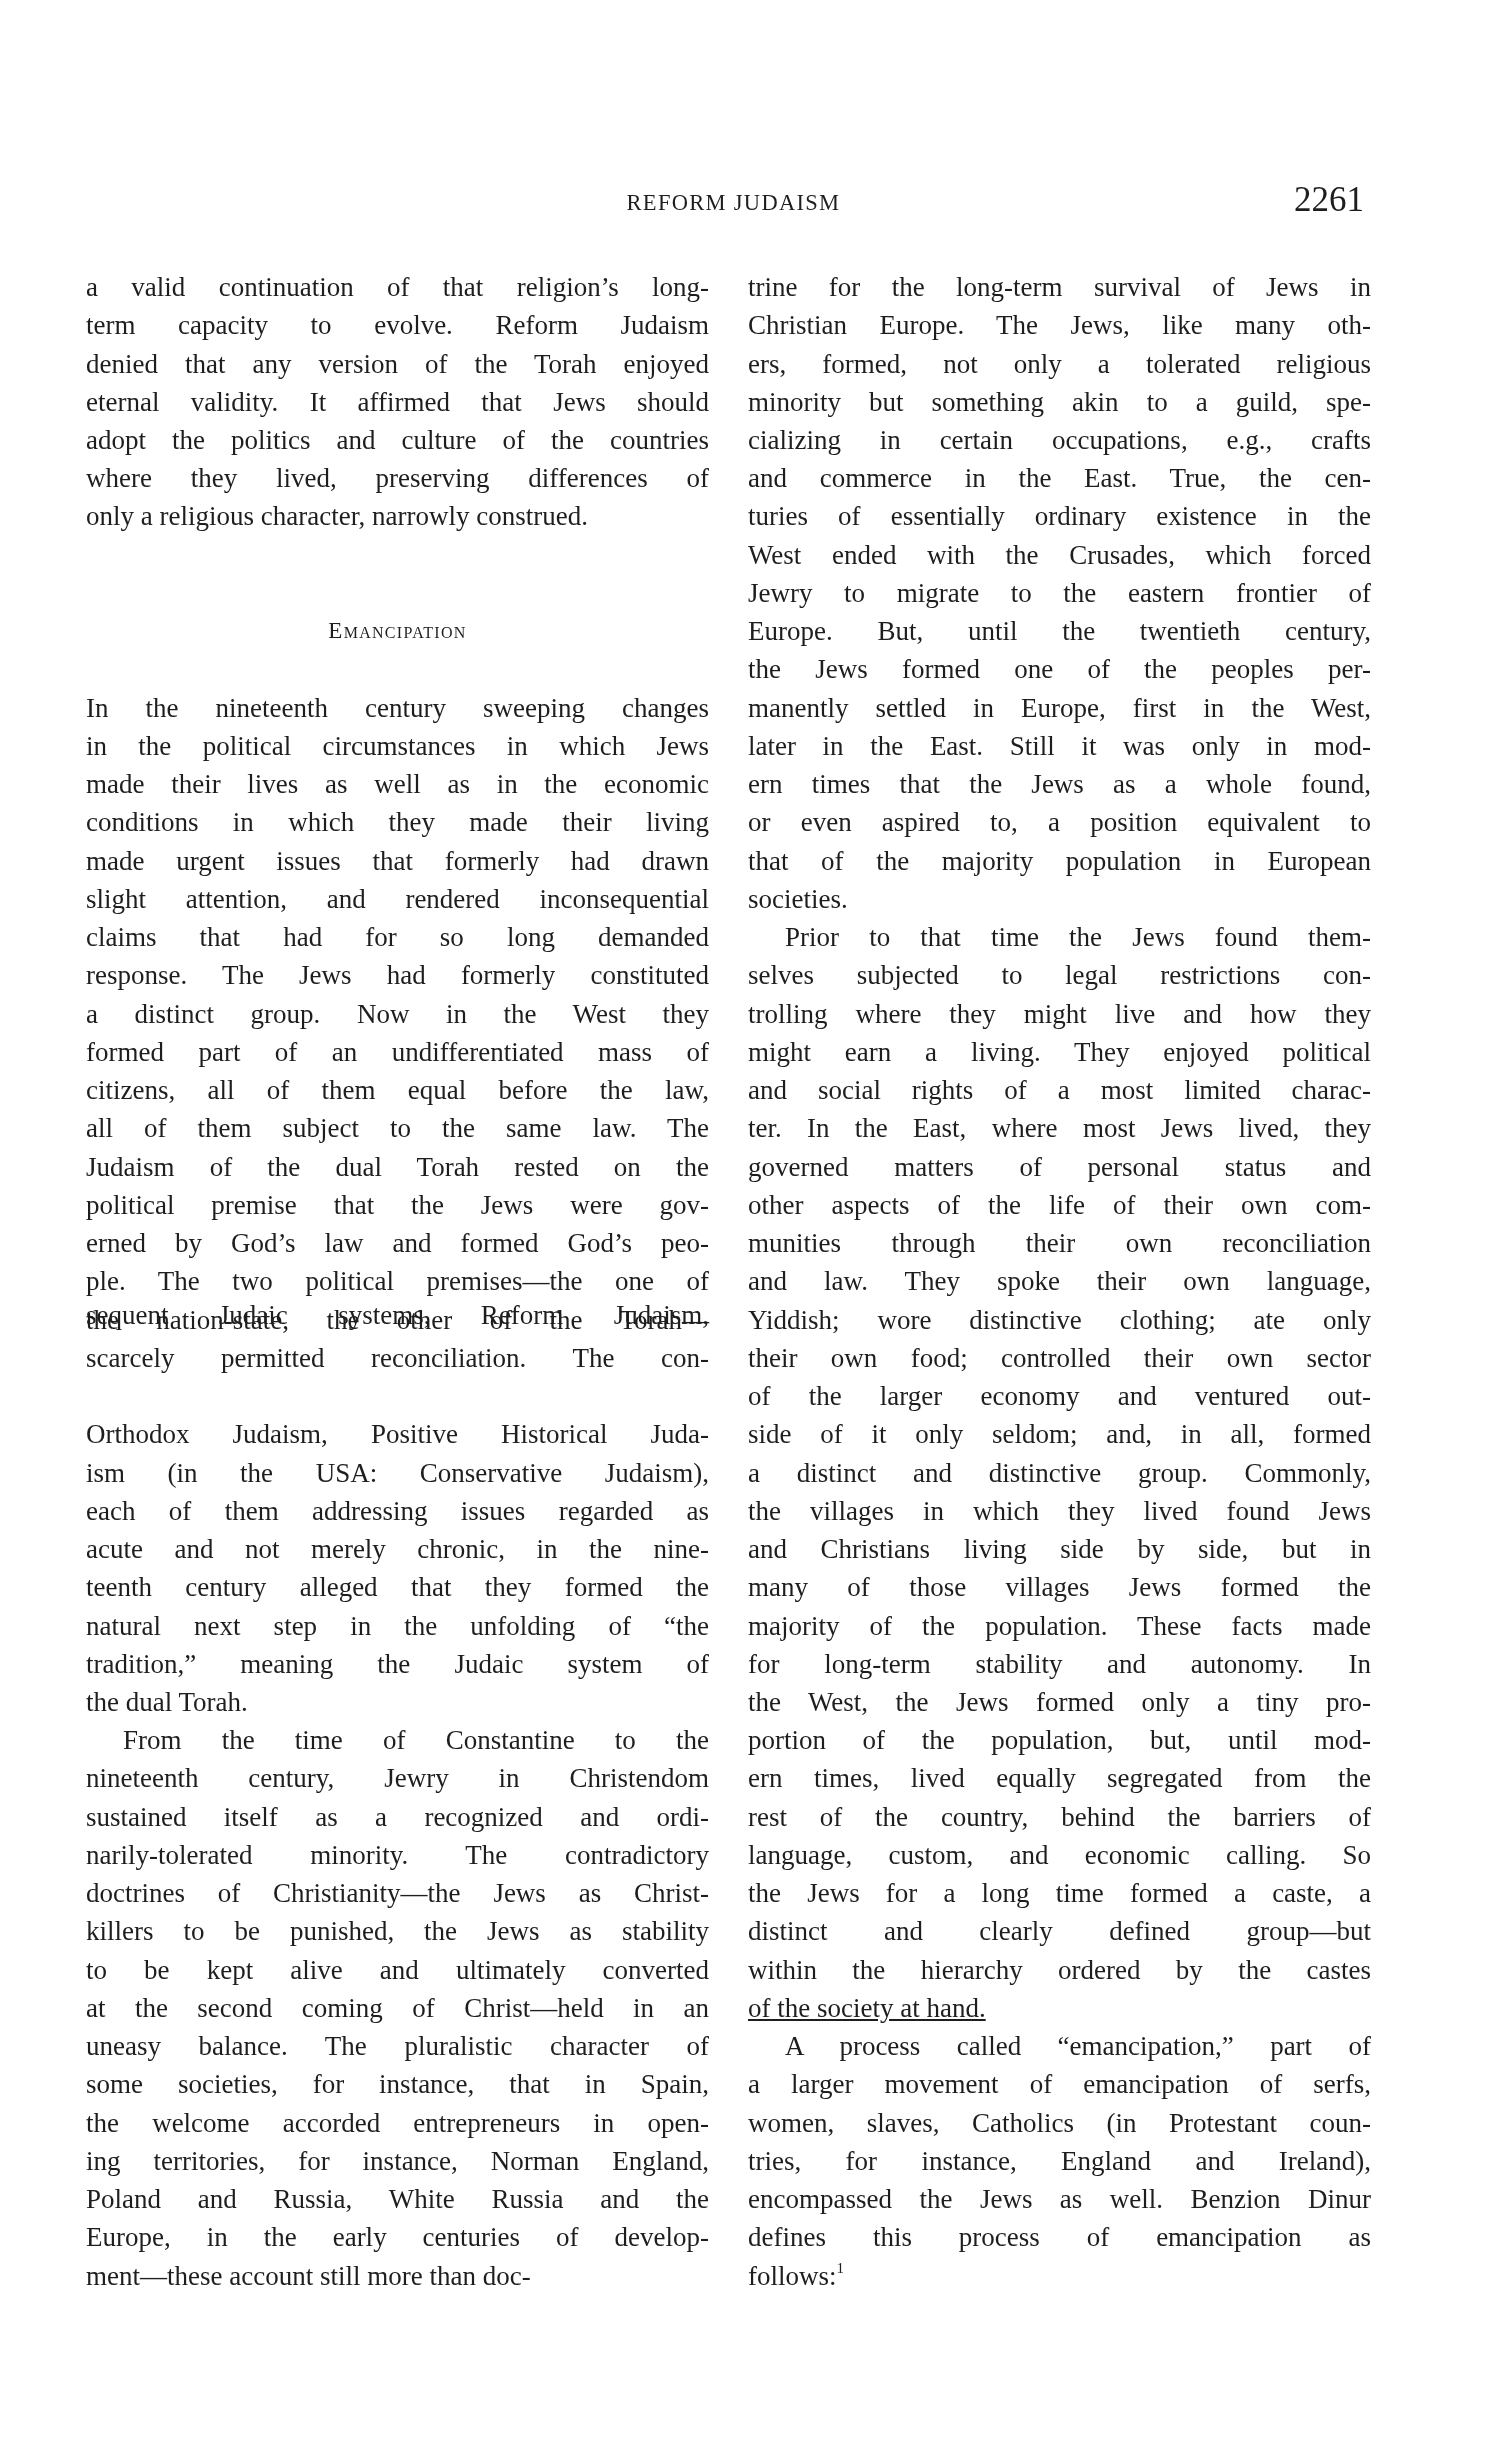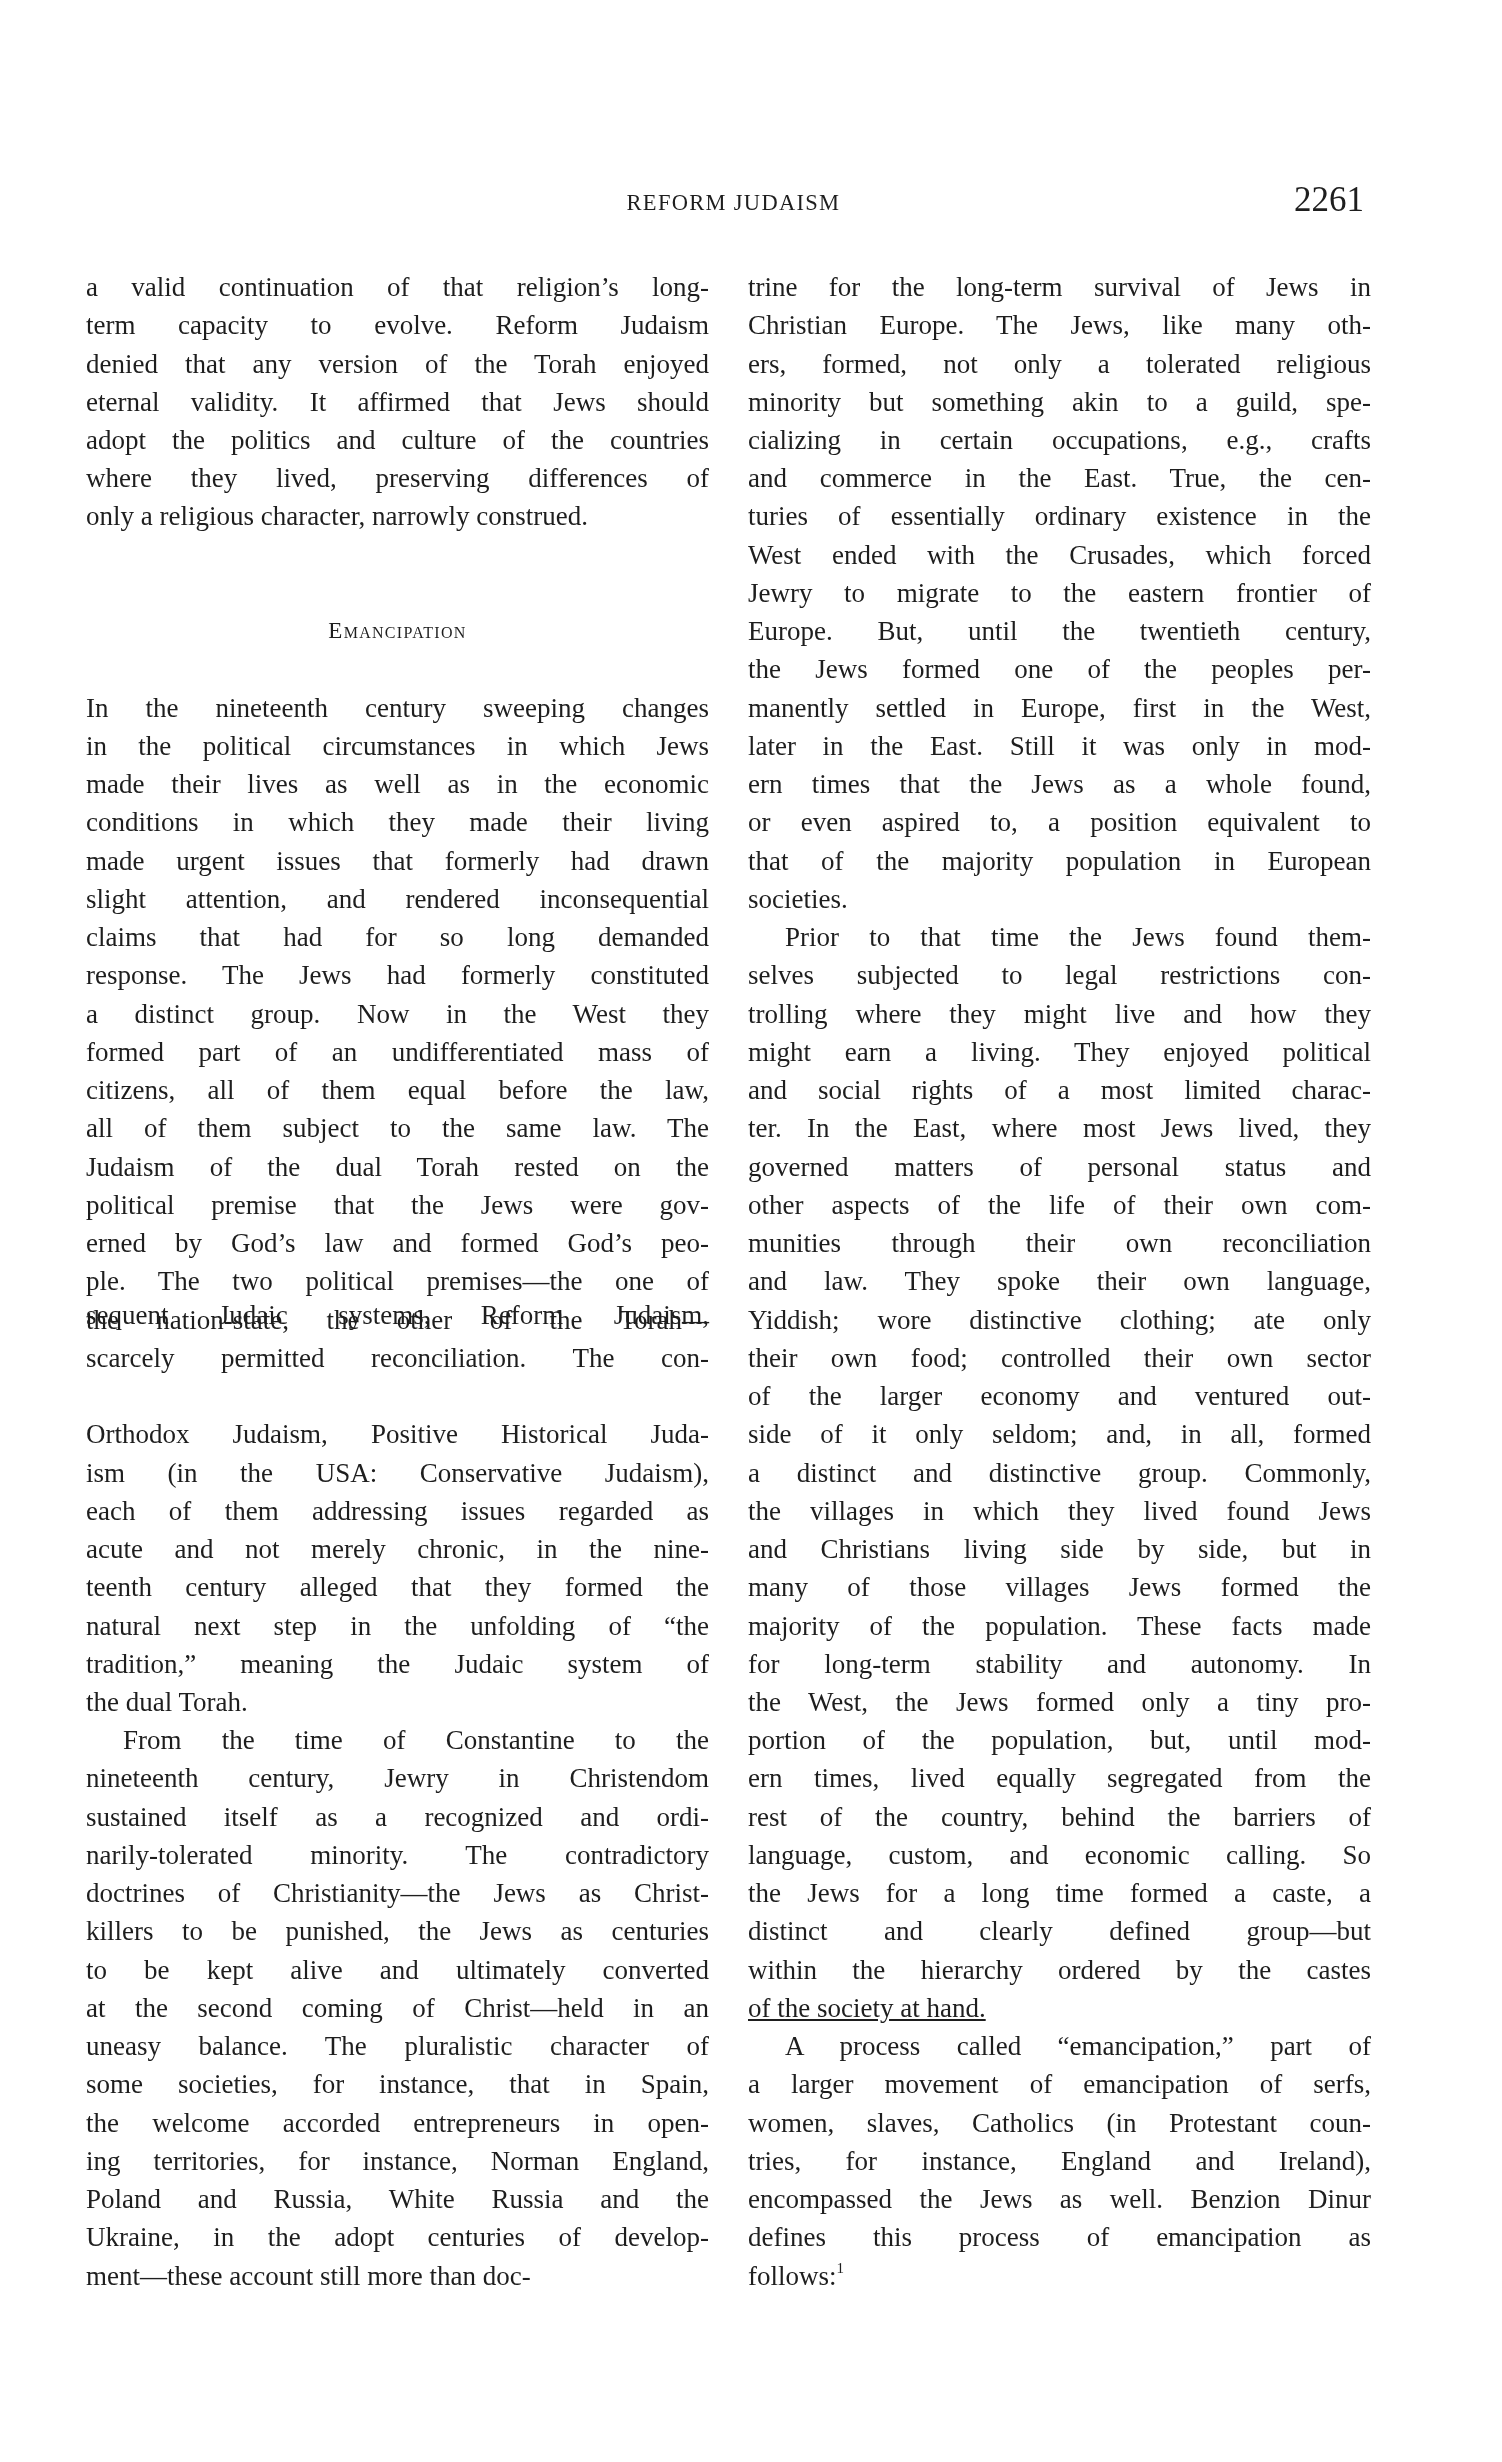--- a/index.html
+++ b/index.html
@@ -71,29 +71,29 @@
         <div class="line" style="top: 1607px;">natural next step in the unfolding of “the</div>
         <div class="line" style="top: 1645px;">tradition,” meaning the Judaic system of</div>
         <div class="line last" style="top: 1683px;">the dual Torah.</div>
       </div>
       <div>
         <div class="line indent" style="top: 1721px;">From the time of Constantine to the</div>
         <div class="line" style="top: 1759px;">nineteenth century, Jewry in Christendom</div>
         <div class="line" style="top: 1798px;">sustained itself as a recognized and ordi-</div>
         <div class="line" style="top: 1836px;">narily-tolerated minority. The contradictory</div>
         <div class="line" style="top: 1874px;">doctrines of Christianity—the Jews as Christ-</div>
-        <div class="line" style="top: 1912px;">killers to be punished, the Jews as centuries</div>
+        <div class="line" style="top: 1912px;">killers to be punished, the Jews as stability</div>
         <div class="line" style="top: 1951px;">to be kept alive and ultimately converted</div>
         <div class="line" style="top: 1989px;">at the second coming of Christ—held in an</div>
         <div class="line" style="top: 2027px;">uneasy balance. The pluralistic character of</div>
         <div class="line" style="top: 2065px;">some societies, for instance, that in Spain,</div>
         <div class="line" style="top: 2104px;">the welcome accorded entrepreneurs in open-</div>
         <div class="line" style="top: 2142px;">ing territories, for instance, Norman England,</div>
         <div class="line" style="top: 2180px;">Poland and Russia, White Russia and the</div>
-        <div class="line" style="top: 2218px;">Ukraine, in the adopt centuries of develop-</div>
+        <div class="line" style="top: 2218px;">Europe, in the early centuries of develop-</div>
         <div class="line last" style="top: 2257px;">ment—these account still more than doc-</div>
       </div>
     </div>
   <div class="column col-right" id="col-right">
       <div>
         <div class="line" style="top: 268px;">trine for the long-term survival of Jews in</div>
         <div class="line" style="top: 306px;">Christian Europe. The Jews, like many oth-</div>
         <div class="line" style="top: 345px;">ers, formed, not only a tolerated religious</div>
         <div class="line" style="top: 383px;">minority but something akin to a guild, spe-</div>
         <div class="line" style="top: 421px;">cializing in certain occupations, e.g., crafts</div>

